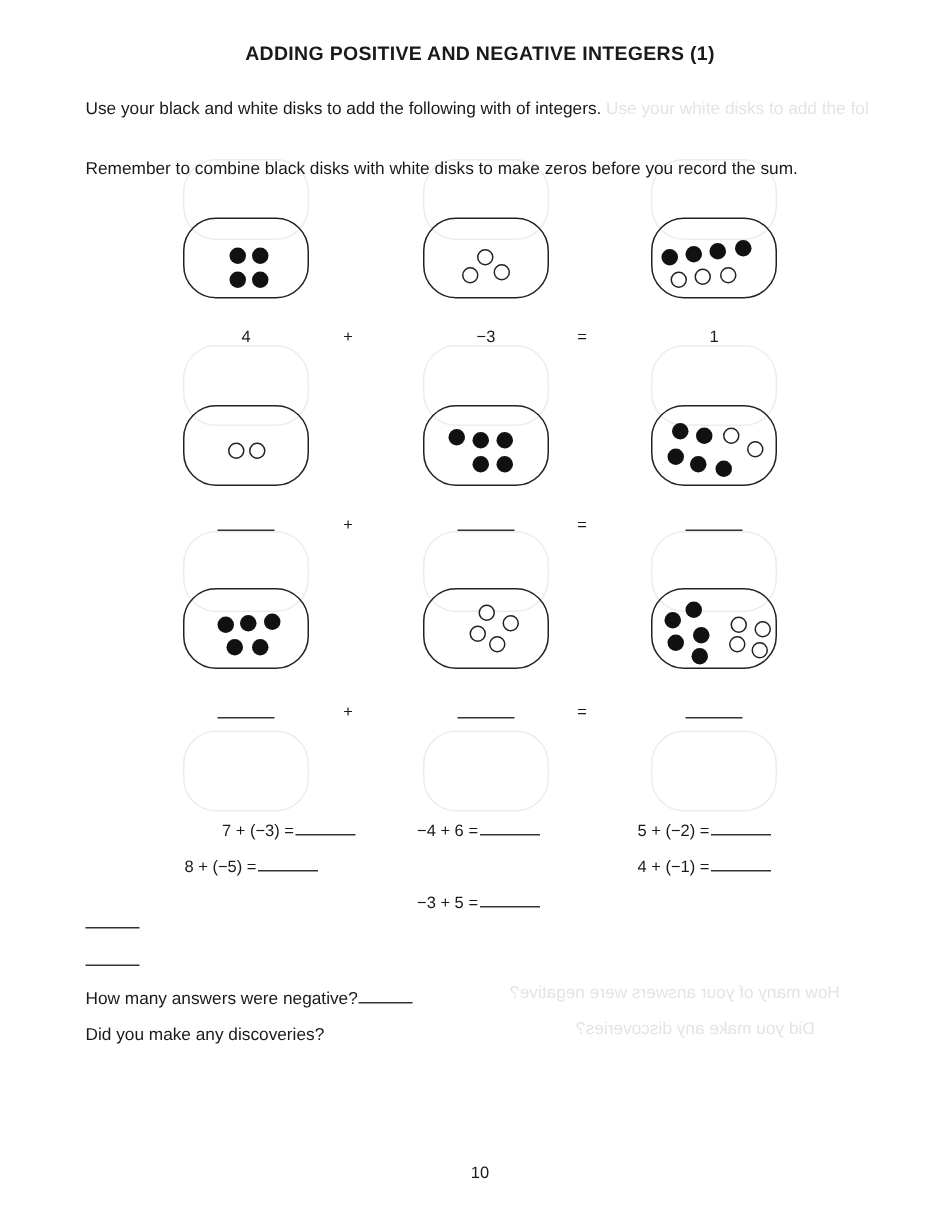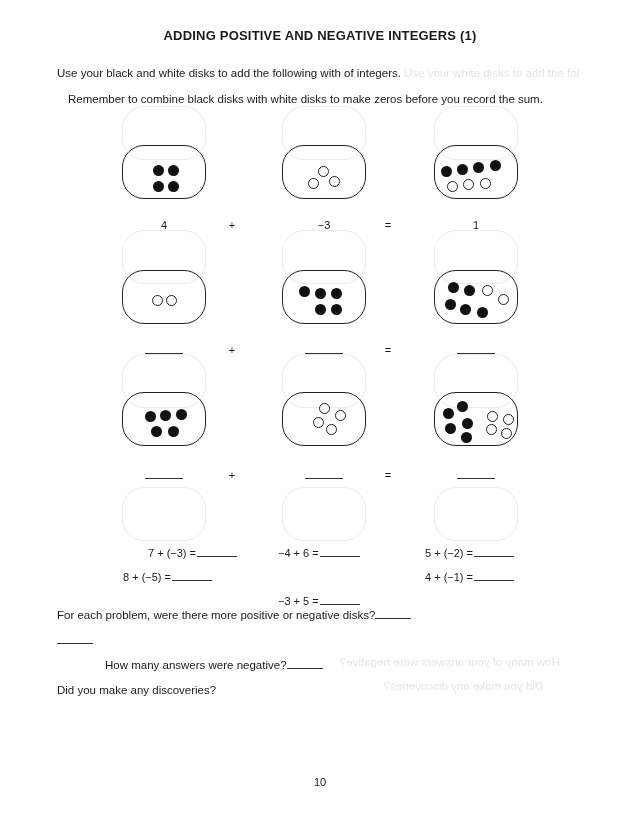--- a/index.html
+++ b/index.html
@@ -38,21 +38,21 @@
 <div class="ghostbox" style="left:434px;top:230px;"></div>
 <div class="ghostbox" style="left:122px;top:354px;"></div>
 <div class="ghostbox" style="left:282px;top:354px;"></div>
 <div class="ghostbox" style="left:434px;top:354px;"></div>
 <div class="ghostbox" style="left:122px;top:487px;"></div>
 <div class="ghostbox" style="left:282px;top:487px;"></div>
 <div class="ghostbox" style="left:434px;top:487px;"></div>
 
 <h1 class="abs title" style="margin:0;">ADDING POSITIVE AND NEGATIVE INTEGERS (1)</h1>
 <div class="abs instr" style="left:57px;top:67px;">Use your black and white disks to add the following with of integers.</div>
-<div class="abs instr" style="left:57px;top:93px;margin-left:11px;">Remember to combine black disks with white disks to make zeros before you record the sum.</div>
+<div class="abs instr" style="left:57px;top:107px;">Remember to combine black disks with white disks to make zeros before you record the sum.</div>
 
 <div id="problems">
     <div>
       <div class="box" style="left: 122px; top: 145px;">
         <div class="disk black" style="left: 30px; top: 19px;"></div>
         <div class="disk black" style="left: 45px; top: 19px;"></div>
         <div class="disk black" style="left: 30px; top: 35px;"></div>
         <div class="disk black" style="left: 45px; top: 35px;"></div>
       </div>
       <div class="lbl" style="left: 134px; top: 219px;">4</div>
@@ -137,18 +137,18 @@
 
 <div>
   <div class="eq" style="left:124px;top:547px;margin-left:24px;"><span>7 + (−3) =</span><span class="line"></span></div>
   <div class="eq" style="left:278px;top:547px;"><span>−4 + 6 =</span><span class="line"></span></div>
   <div class="eq" style="left:425px;top:547px;"><span>5 + (−2) =</span><span class="line"></span></div>
   <div class="eq" style="left:123px;top:571px;"><span>8 + (−5) =</span><span class="line"></span></div>
   <div class="eq" style="left:278px;top:571px;margin-top:24px;"><span>−3 + 5 =</span><span class="line"></span></div>
   <div class="eq" style="left:425px;top:571px;"><span>4 + (−1) =</span><span class="line"></span></div>
 </div>
 
-<div class="q" style="top:609px;"><span>For each problem, were there more positive or negative disks?</span><span class="line"></span></div>
+<div class="q" style="top:609px;"><span class="line"></span></div>
 <div class="q" style="top:634px;"><span class="line"></span></div>
-<div class="q" style="top:659px;margin-left:48px;"><span>How many answers were negative?</span><span class="line"></span></div>
+<div class="q" style="top:659px;"><span>How many answers were negative?</span><span class="line"></span></div>
 <div class="q" style="top:684px;"><span>Did you make any discoveries?</span></div>
 
 <div class="pagenum">10</div>
 
 </body></html>

